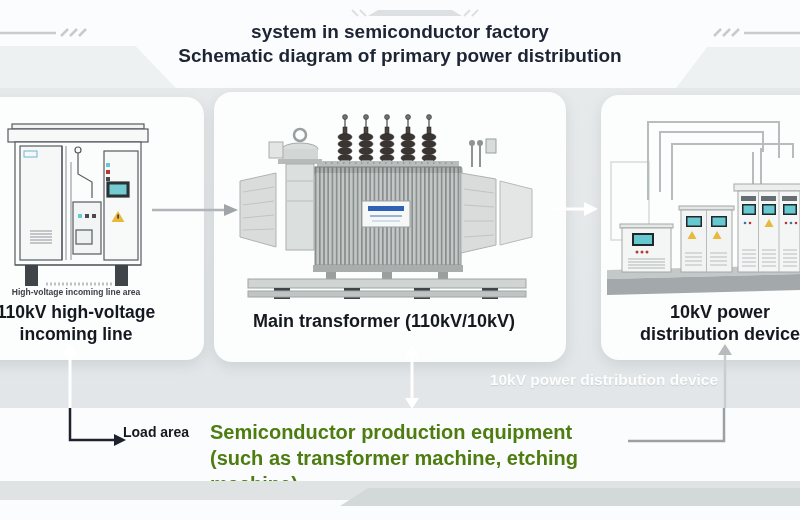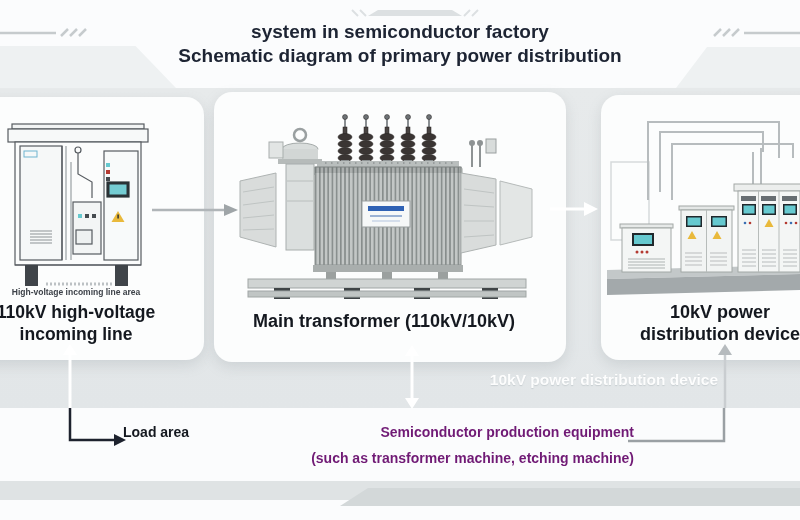--- a/index.html
+++ b/index.html
@@ -33,22 +33,22 @@
   .panel-caption { position:absolute; left:-26px; top:287px; width:204px; text-align:center;
            font-size:8.5px; font-weight:bold; color:#3c4148; white-space:nowrap; }
   .panel-label { position:absolute; font-weight:bold; color:#14181f; text-align:center; }
   #label-incoming     { left:-24px; top:301px; width:200px; font-size:17.5px; line-height:22px; }
   #label-transformer  { left:214px; top:311px; width:308px; font-size:18px;margin-left:16px; }
   #label-distribution { left:625px; top:301px; width:190px; font-size:18px; line-height:22px; }
   .watermark { position:absolute; left:404px; top:371px; width:400px; text-align:center;
            font-size:15.5px; font-weight:bold; color:rgba(255,255,255,.95);
            text-shadow:0 1px 1px rgba(150,160,165,.35); }
   .load-area { position:absolute; left:123px; top:424px; font-size:14px; font-weight:bold; color:#14181f; }
-  .equipment { position:absolute; left:210px; top:419px; width:424px; text-align:right;
-           font-size:14px; font-weight:bold; line-height:26px; color:#701a75; }
+  .equipment { position:absolute; left:210px; top:419px; width:424px; text-align:left;
+           font-size:20px; font-weight:bold; line-height:26px; color:#4d7c0f; }
   svg { display:block; }
   .abs { position:absolute; }
 </style>
 </head>
 <body>
 
 <div id="app">
 
   <div class="bg-top"></div>
   <div class="bg-mid"></div>

